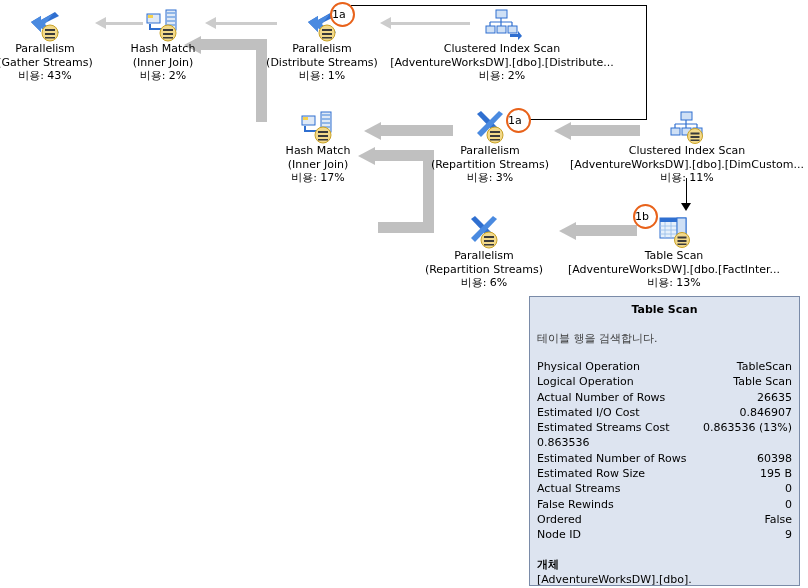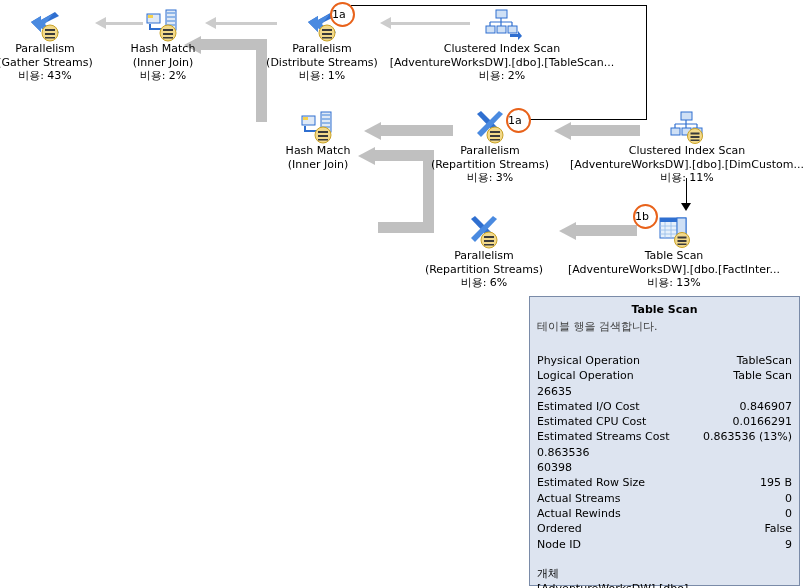--- a/index.html
+++ b/index.html
@@ -32,26 +32,26 @@
     z-index:6;
   }
 
   
   #tooltip{
     position:absolute;left:529px;top:296px;width:271px;height:290px;
     background:#dde4f0;border:1px solid #7a8ba8;box-sizing:border-box;
     padding:5px 7px 0 7px;
   }
   #tooltip .tt-title{text-align:center;font-weight:bold;font-size:11px;line-height:15px;}
-  #tooltip .tt-sub{color:#3a3a3a;font-size:11px;line-height:15px;margin-top:2px;}
-  #tooltip .tt-rows{margin-top:19px;}
+  #tooltip .tt-sub{color:#3a3a3a;font-size:11px;line-height:15px;margin-top:14px;}
+  #tooltip .tt-rows{margin-top:13px;}
   #tooltip .tt-row{display:flex;justify-content:space-between;line-height:15.3px;font-size:11px;}
   #tooltip .tt-row .k{white-space:nowrap;}
   #tooltip .tt-row .v{white-space:nowrap;text-align:right;}
-  #tooltip .tt-obj-title{font-weight:normal;font-size:11px;line-height:15px;margin-top:14px;}
+  #tooltip .tt-obj-title{font-weight:bold;font-size:11px;line-height:15px;margin-top:14px;}
   #tooltip .tt-obj-val{font-size:11px;line-height:15px;}
 
   
   .ic{position:absolute;left:50%;top:0;transform:translateX(-50%);}
 </style>
 </head>
 <body>
 
 <div id="plan">
 
@@ -147,21 +147,21 @@
       <svg class="ic" width="40" height="34" viewBox="0 0 40 34">
         <rect x="14" y="2" width="11" height="8" fill="#cfe0f5" stroke="#2f6fd0" stroke-width="1"></rect>
         <path d="M19 10 L19 14 M8 14 L30 14 M8 14 L8 18 M19 14 L19 18 M30 14 L30 18" stroke="#2f6fd0" stroke-width="1.2" fill="none"></path>
         <rect x="4" y="18" width="9" height="7" fill="#cfe0f5" stroke="#2f6fd0" stroke-width="1"></rect>
         <rect x="15" y="18" width="9" height="7" fill="#cfe0f5" stroke="#2f6fd0" stroke-width="1"></rect>
         <rect x="26" y="18" width="9" height="7" fill="#cfe0f5" stroke="#2f6fd0" stroke-width="1"></rect>
         <path d="M28 26 L36 26 L36 23 L40 28 L36 32 L36 29 L28 29 Z" fill="#2f6fd0"></path>
       </svg>
     </div>
     <div class="lbl">Clustered Index Scan</div>
-    <div class="lbl">[AdventureWorksDW].[dbo].[TableScan...</div>
+    <div class="lbl">[AdventureWorksDW].[dbo].[Distribute...</div>
     <div class="cost">비용: 2%</div>
   </div>
 
   <div class="node" style="left:318px;top:110px;">
     <div class="icon">
       <svg class="ic" width="40" height="34" viewBox="0 0 40 34">
         <rect x="4" y="6" width="13" height="9" fill="#dfe9f6" stroke="#2f6fd0" stroke-width="1"></rect>
         <rect x="5" y="7" width="5" height="3" fill="#f5d14e"></rect>
         <rect x="23" y="2" width="10" height="20" fill="#dfe9f6" stroke="#2f6fd0" stroke-width="1"></rect>
         <rect x="24" y="4" width="8" height="2" fill="#8fb6e8"></rect>
@@ -170,20 +170,21 @@
         <rect x="24" y="16" width="8" height="2" fill="#8fb6e8"></rect>
         <path d="M8 16 L8 20 L22 20 L22 17 L27 21 L22 25 L22 22 L6 22 L6 16 Z" fill="#2f6fd0"></path>
         <circle cx="25" cy="25" r="8" fill="#f2d98a" stroke="#c9a227" stroke-width="1"></circle>
         <rect x="20" y="21" width="10" height="2" fill="#3a3a3a"></rect>
         <rect x="20" y="25" width="10" height="2" fill="#3a3a3a"></rect>
         <rect x="20" y="29" width="10" height="1.5" fill="#3a3a3a"></rect>
       </svg>
     </div>
     <div class="lbl">Hash Match</div>
     <div class="lbl">(Inner Join)</div>
+    <div class="cost">비용: 17%</div>
   </div>
 
   <div class="node" style="left:490px;top:110px;">
     <div class="icon">
       <svg class="ic" width="40" height="34" viewBox="0 0 40 34">
         <path d="M7 4 L11 1 L33 23 L29 27 Z" fill="#2f6fd0"></path>
         <path d="M29 1 L33 4 L11 27 L7 23 Z" fill="#4a8ae0"></path>
         <circle cx="25" cy="25" r="8" fill="#f2d98a" stroke="#c9a227" stroke-width="1"></circle>
         <rect x="20" y="21" width="10" height="2" fill="#3a3a3a"></rect>
         <rect x="20" y="25" width="10" height="2" fill="#3a3a3a"></rect>
@@ -260,50 +261,48 @@
   <div class="tt-rows" id="tt-rows">
       <div class="tt-row">
         <span class="k">Physical Operation</span>
         <span class="v">TableScan</span>
       </div>
       <div class="tt-row">
         <span class="k">Logical Operation</span>
         <span class="v">Table Scan</span>
       </div>
       <div class="tt-row">
+        <span class="k">Actual Number of Rows</span>
         <span class="v">26635</span>
       </div>
       <div class="tt-row">
         <span class="k">Estimated I/O Cost</span>
         <span class="v">0.846907</span>
       </div>
       <div class="tt-row">
-        <span class="k">Estimated CPU Cost</span>
-        <span class="v">0.0166291</span>
-      </div>
-      <div class="tt-row">
         <span class="k">Estimated Streams Cost</span>
         <span class="v">0.863536 (13%)</span>
       </div>
       <div class="tt-row">
         <span class="v">0.863536</span>
       </div>
       <div class="tt-row">
+        <span class="k">Estimated Number of Rows</span>
         <span class="v">60398</span>
       </div>
       <div class="tt-row">
         <span class="k">Estimated Row Size</span>
         <span class="v">195 B</span>
       </div>
       <div class="tt-row">
         <span class="k">Actual Streams</span>
         <span class="v">0</span>
       </div>
       <div class="tt-row">
-        <span class="k">Actual Rewinds</span>
+        <span class="k">False Rewinds</span>
         <span class="v">0</span>
       </div>
       <div class="tt-row">
         <span class="k">Ordered</span>
         <span class="v">False</span>
       </div>
       <div class="tt-row">
         <span class="k">Node ID</span>
         <span class="v">9</span>
       </div>

